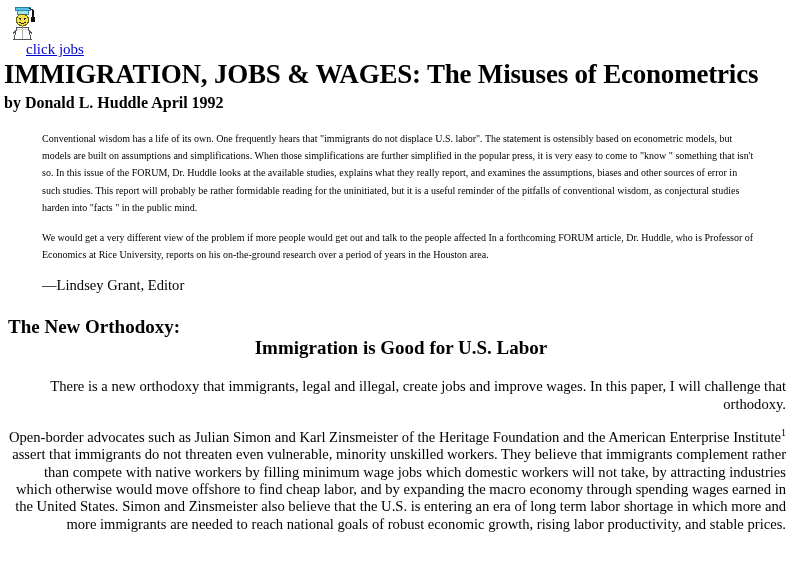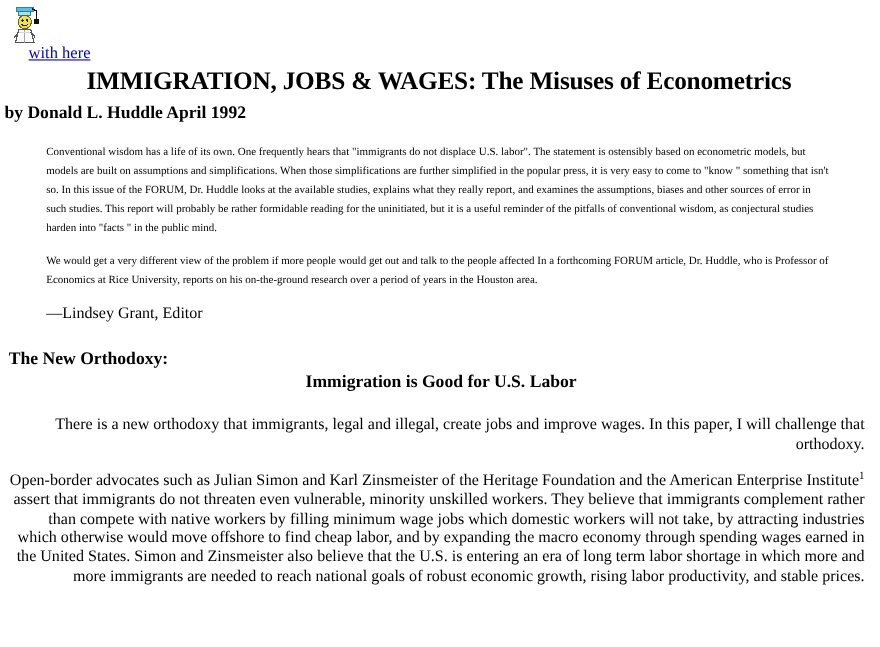--- a/index.html
+++ b/index.html
@@ -41,23 +41,22 @@
     font-size: 15px;
   }
   a.click-link {
     color: #0000cc;
     text-decoration: underline;
     font-size: 15px;
   }
 
   
   h1.doc-title {
-    font-size: 23px;
+    font-size: 27px;
     font-weight: bold;
-    text-align: center;
     margin: 0 0 0 0;
     padding: 0;
     line-height: 32px;
     letter-spacing: -0.2px;
     font-family: "Liberation Serif", "DejaVu Serif", serif;
   }
   .byline {
     font-size: 16px;
     font-weight: bold;
     margin: 4px 0 0 0;
@@ -79,21 +78,21 @@
   }
   .signature {
     font-size: 14.6px;
     text-align: left;
     margin: 14px 0 0 0;
     line-height: 17px;
   }
 
   
   h2.section-heading {
-    font-size: 16px;
+    font-size: 19px;
     font-weight: bold;
     margin: 22px 0 0 4px;
     padding: 0;
     line-height: 21px;
     text-align: left;
   }
   h2.section-heading .line2 {
     display: block;
     text-align: center;
   }
@@ -139,21 +138,21 @@
 
         <path d="M5 23 L16 23 L19 35 L2 35 Z" fill="#fdfdfd" stroke="#555555" stroke-width="1"></path>
         <path d="M10.5 23 L10.5 35" stroke="#999999" stroke-width="0.8"></path>
         <rect x="4" y="25" width="13" height="1.4" fill="#d8d8d8"></rect>
 
         <path d="M5 25 L1 30" stroke="#555555" stroke-width="1.2" fill="none"></path>
         <path d="M16 25 L20 30" stroke="#555555" stroke-width="1.2" fill="none"></path>
       </svg>
     </span>
     <div class="clickline">
-      <a class="click-link" href="#">with here</a>
+      <a class="click-link" href="#">click jobs</a>
     </div>
   </div>
 
   <h1 class="doc-title">IMMIGRATION, JOBS &amp; WAGES: The Misuses of Econometrics</h1>
   <div class="byline">by Donald L. Huddle April 1992</div>
 
   <div class="intro">
     <p>Conventional wisdom has a life of its own. One frequently hears that "immigrants do not displace U.S. labor". The statement is ostensibly based on econometric models, but models are built on assumptions and simplifications. When those simplifications are further simplified in the popular press, it is very easy to come to "know " something that isn't so. In this issue of the FORUM, Dr. Huddle looks at the available studies, explains what they really report, and examines the assumptions, biases and other sources of error in such studies. This report will probably be rather formidable reading for the uninitiated, but it is a useful reminder of the pitfalls of conventional wisdom, as conjectural studies harden into "facts " in the public mind.</p>
     <p>We would get a very different view of the problem if more people would get out and talk to the people affected In a forthcoming FORUM article, Dr. Huddle, who is Professor of Economics at Rice University, reports on his on-the-ground research over a period of years in the Houston area.</p>
     <div class="signature">—Lindsey Grant, Editor</div>

